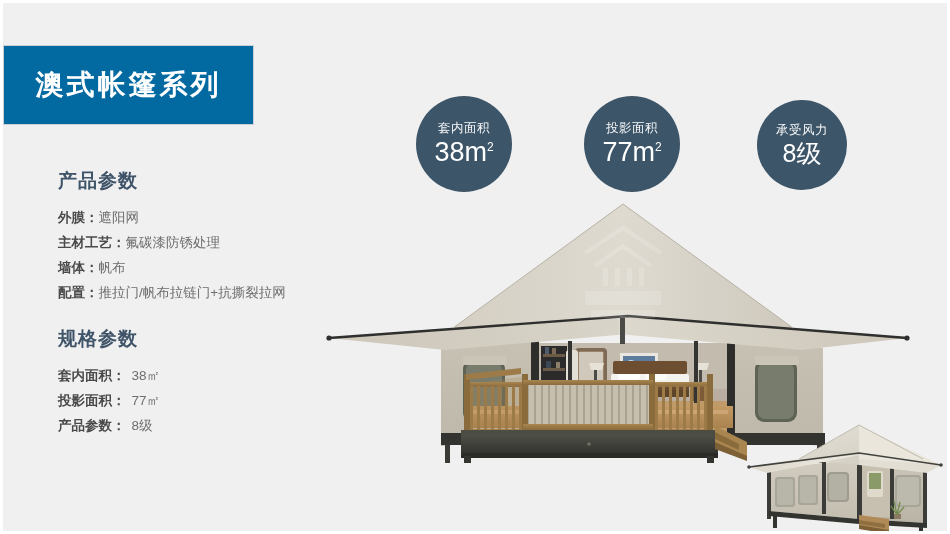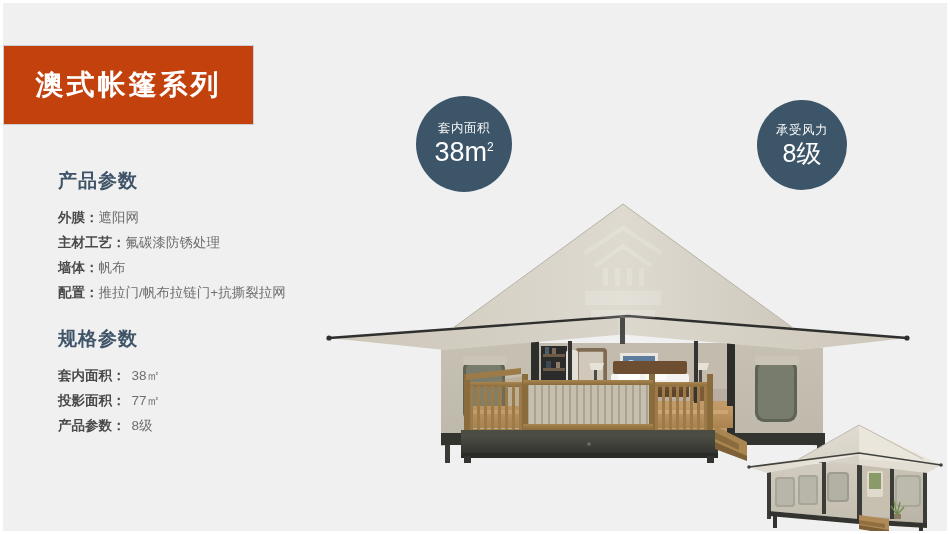--- a/index.html
+++ b/index.html
@@ -17,21 +17,21 @@
     background:#f0f0f0;
     border:3px solid #ffffff;
     overflow:hidden;
   }
 
   
   #title-banner {
     position:absolute;
     left:0px; top:42px;
     width:251px; height:80px;
-    background:#c2410c;
+    background:#0369a1;
     border:1px solid #c9cfd5;
     display:flex; align-items:center; justify-content:center;
   }
   #title-banner .txt {
     color:#ffffff;
     font-size:28px;
     font-weight:bold;
     letter-spacing:3px;
     white-space:nowrap;
   }
@@ -154,20 +154,24 @@
         <span class="k">产品参数：</span><span class="v">8级</span>
       </div>
     </div>
   </div>
 
   <div class="stat-circle" id="stat-0">
     <span class="lab">套内面积</span>
     <span class="val"><span>38</span><span>m</span><sup>2</sup></span>
   </div>
 
+  <div class="stat-circle" id="stat-1">
+    <span class="lab">投影面积</span>
+    <span class="val"><span>77</span><span>m</span><sup>2</sup></span>
+  </div>
 
   <div class="stat-circle" id="stat-2">
     <span class="lab">承受风力</span>
     <span class="val"><span>8级</span><span></span><sup></sup></span>
   </div>
 
   <div id="tent-main">
     <svg viewBox="0 0 600 265" width="600" height="265">
       <defs>
         <linearGradient id="roofL" x1="0" y1="0" x2="1" y2="0">

